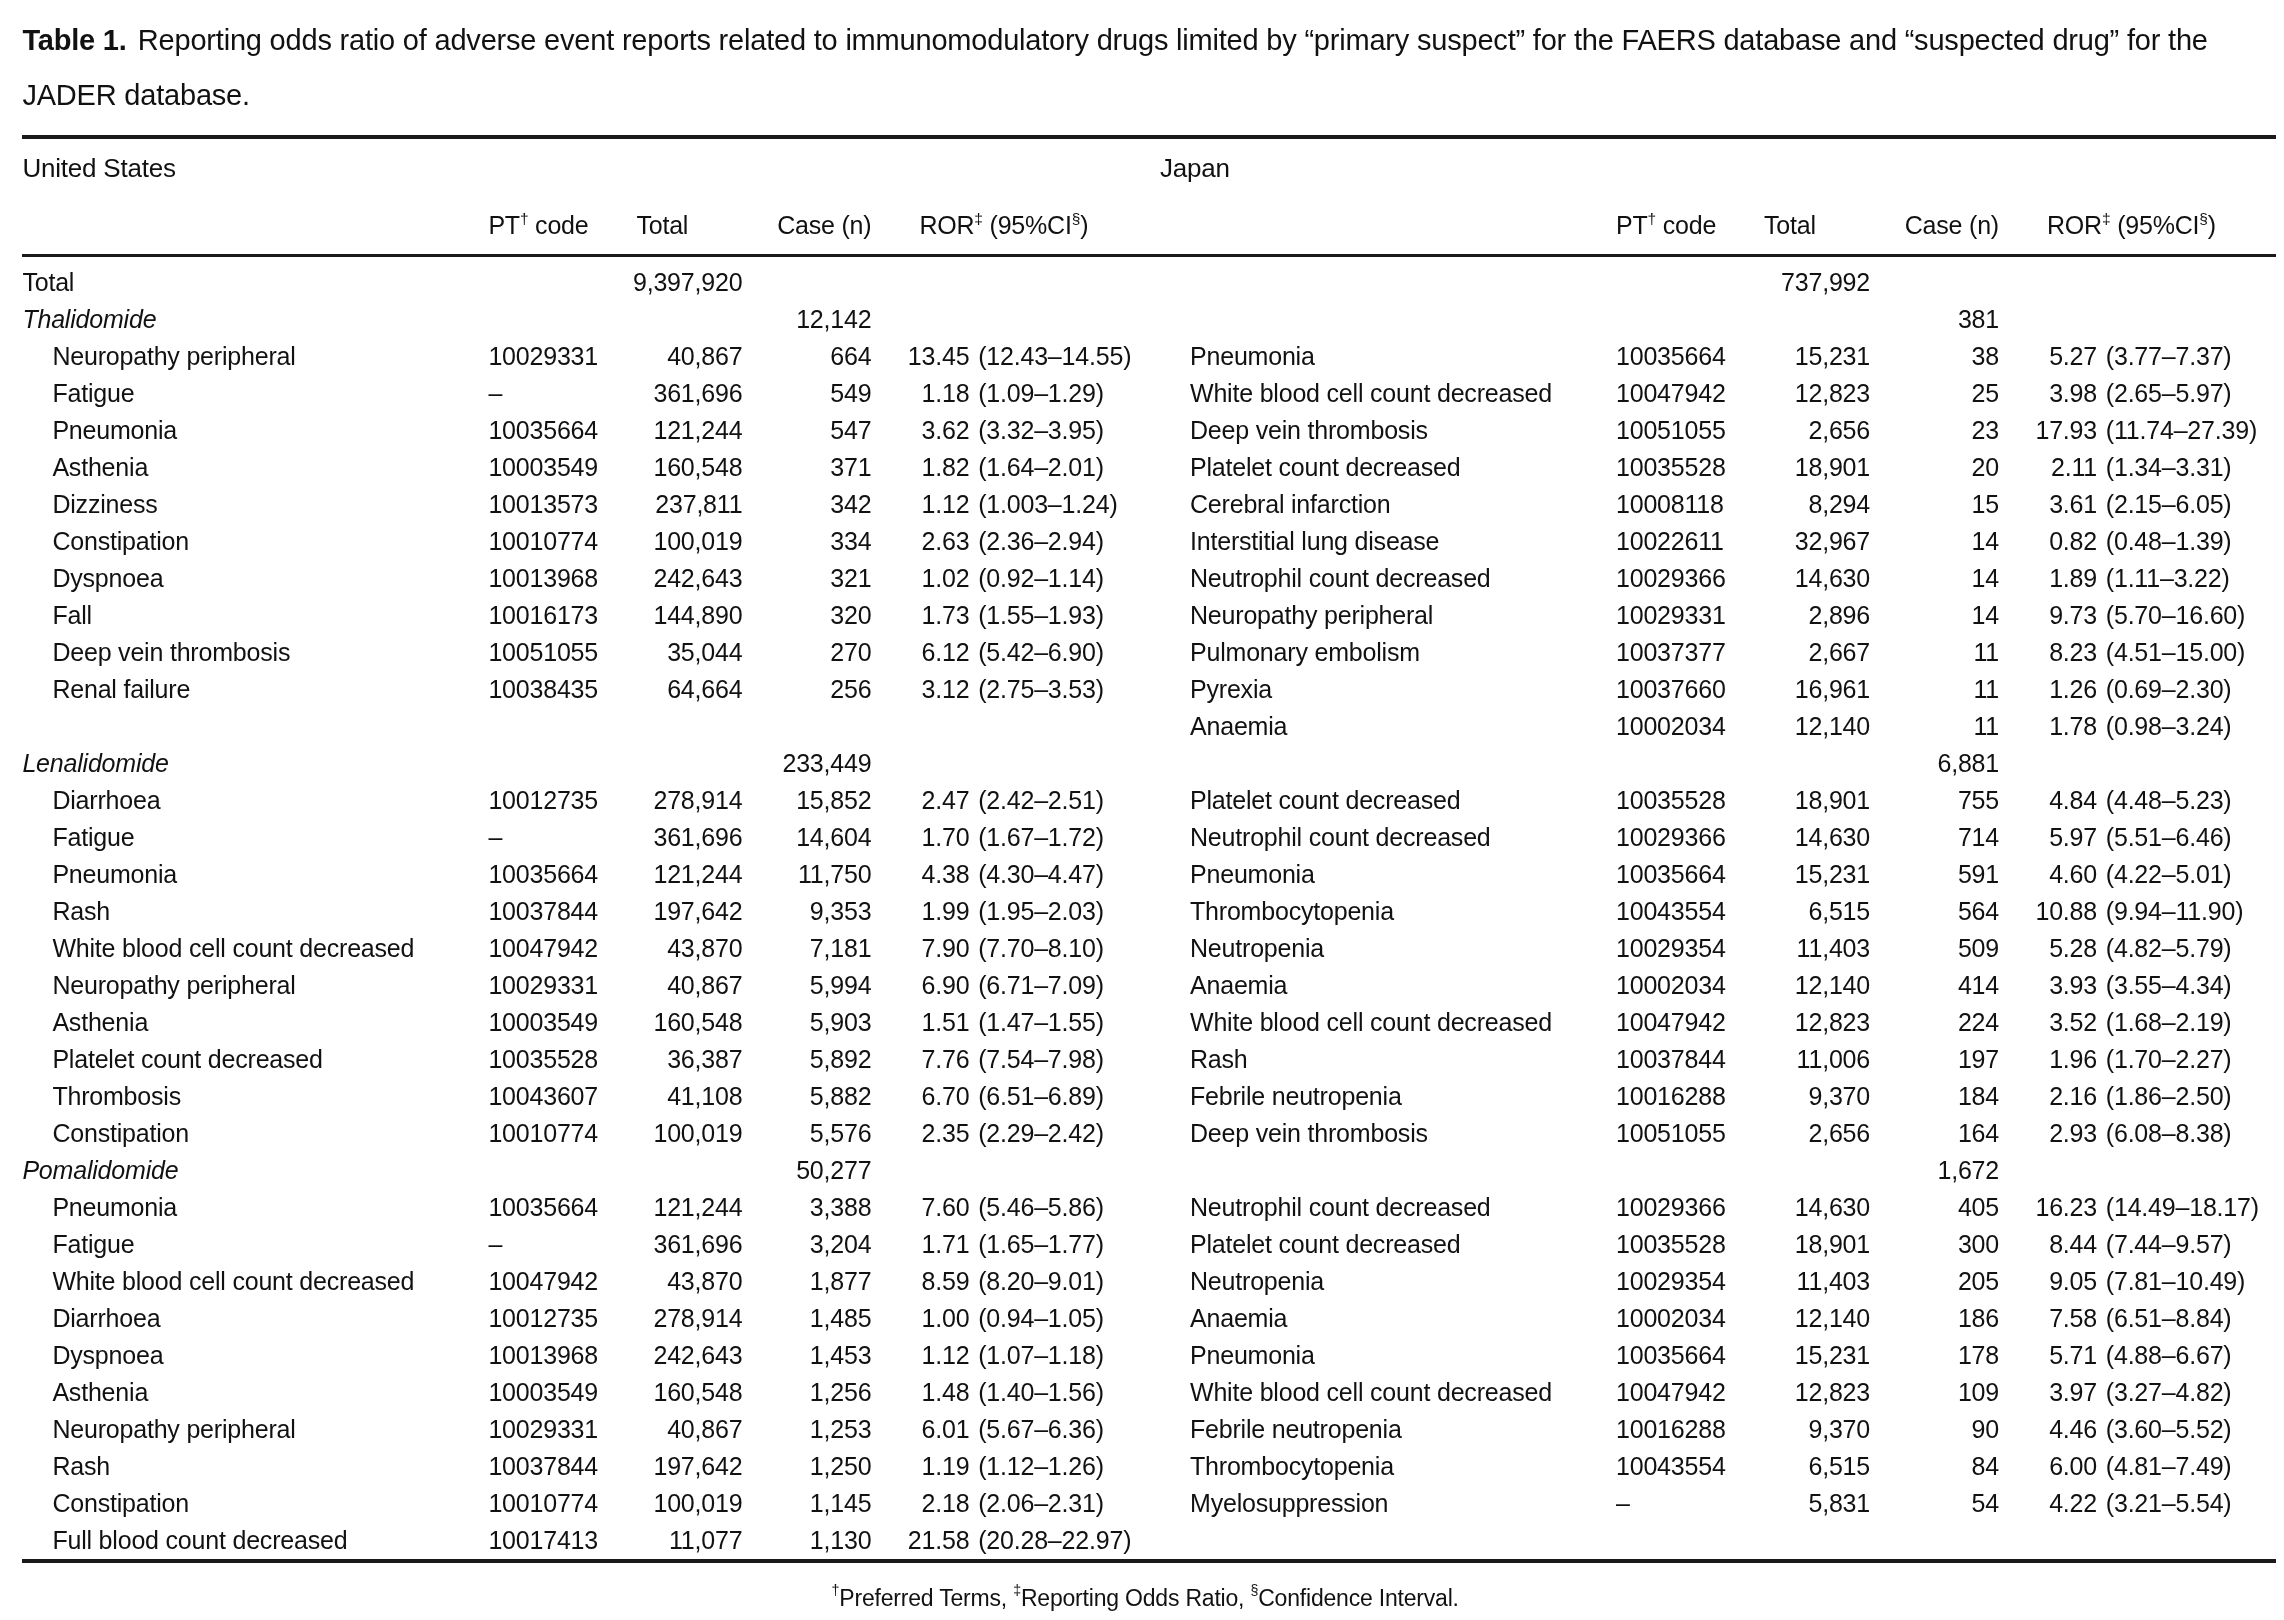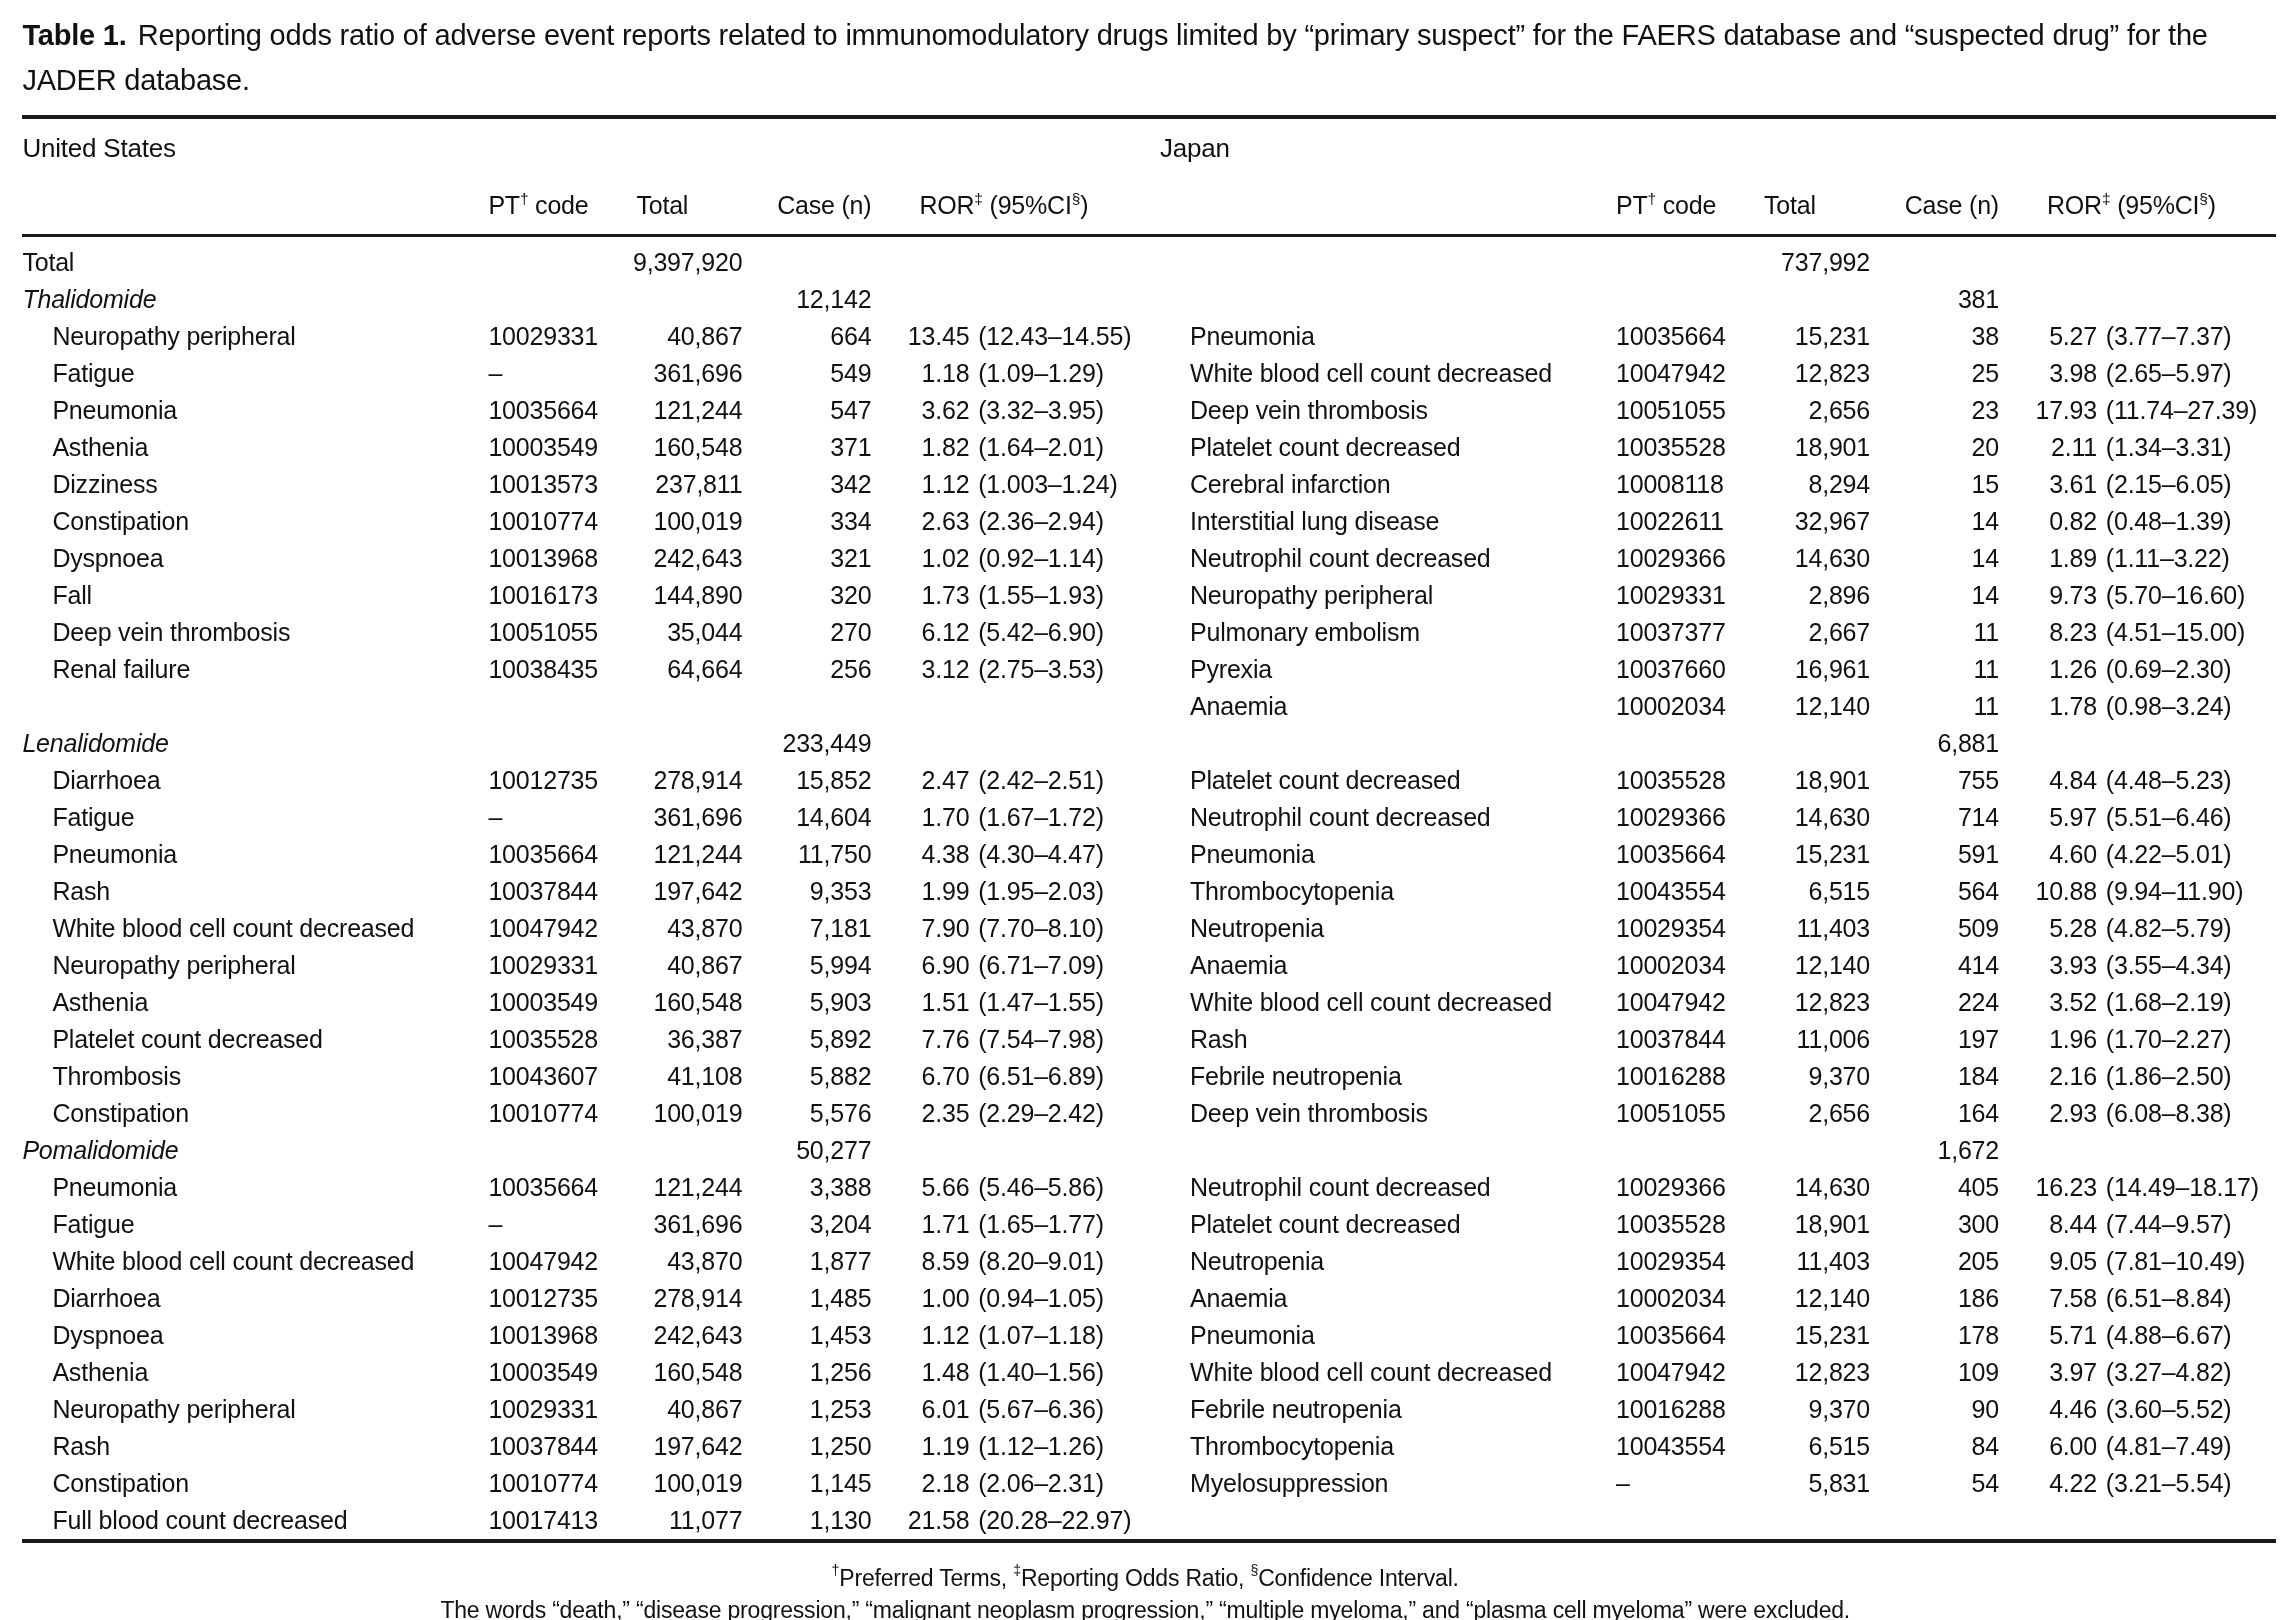--- a/index.html
+++ b/index.html
@@ -14,21 +14,21 @@
     height: 1620px;
     overflow: hidden;
     letter-spacing: -0.2px;
   }
   .page { padding-top: 13px; }
 
   
   .title {
     margin: 0 16px 0 22.4px;
     font-size: 29px;
-    line-height: 45px;
+    line-height: 55px;
     max-width: 2251px;
   }
   .title .tlabel { font-weight: bold; margin-right: 11.2px; }
 
   
   .rule { background: #1a1a1a; margin-left: 22.4px; margin-right: 8px; }
   .rule.top { height: 4px; margin-top: 12px; }
   .rule.mid { height: 3.2px; margin-top: 13.6px; }
   .rule.bottom { height: 4px; }
 
@@ -668,21 +668,21 @@
           </div>
     </div>
   </div>
       <div class="split row type-ae">
     <div class="half half-us">
       <div class="cell name">Pneumonia</div>
       <div class="cell pt">10035664</div>
       <div class="cell total">121,244</div>
       <div class="cell case">3,388</div>
       <div class="cell ror">
-            <span class="ror-val">5.66</span>
+            <span class="ror-val">7.60</span>
             <span class="ror-ci">(5.46–5.86)</span>
           </div>
     </div>
     <div class="half half-jp">
       <div class="cell name">Neutrophil count decreased</div>
       <div class="cell pt">10029366</div>
       <div class="cell total">14,630</div>
       <div class="cell case">405</div>
       <div class="cell ror">
             <span class="ror-val">16.23</span>

